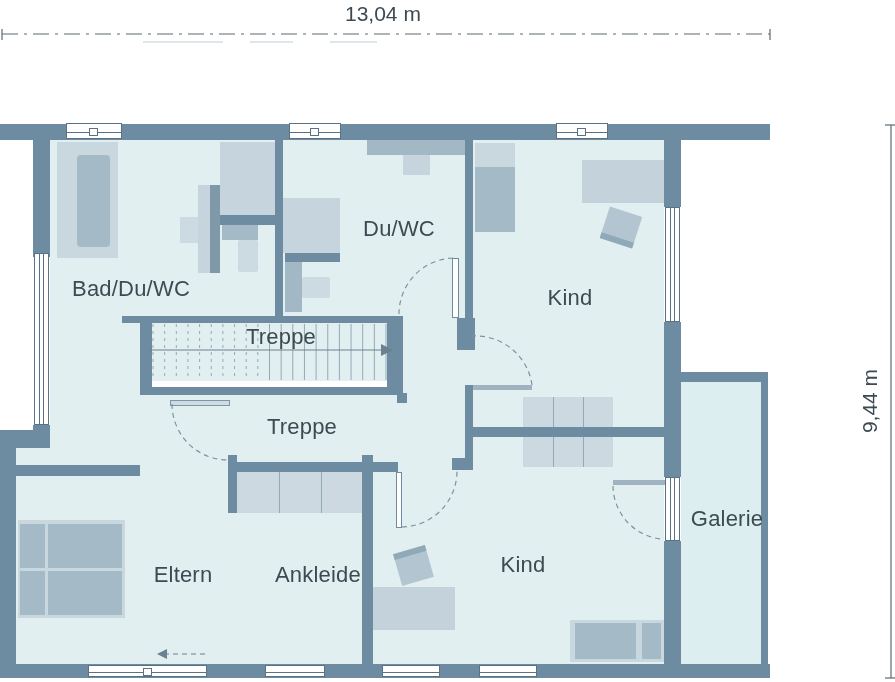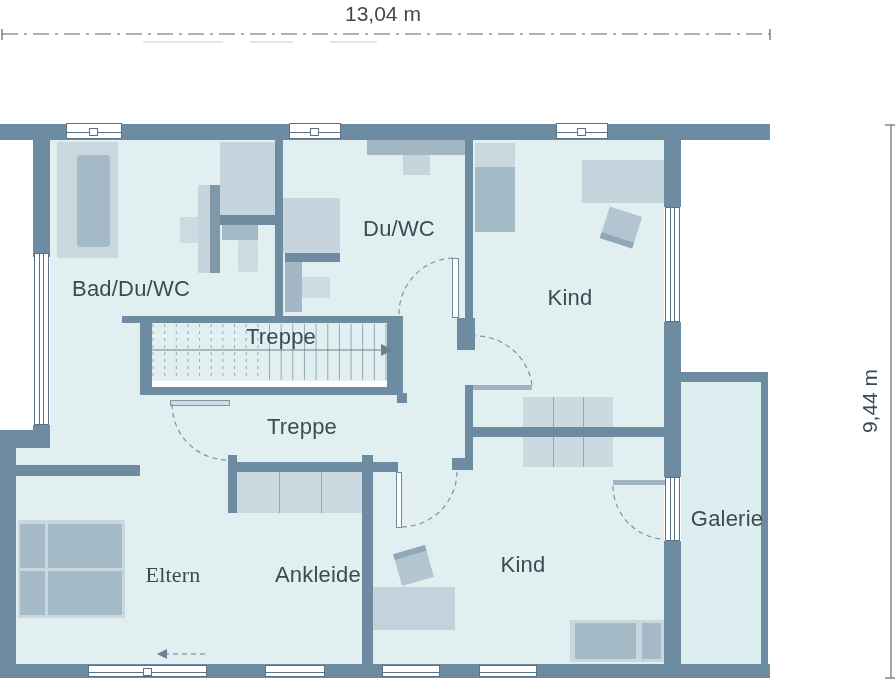--- a/index.html
+++ b/index.html
@@ -216,18 +216,18 @@
   </svg>
 
   <div class="dim-label" style="left:345px;top:2px;width:85px;text-align:left;">13,04 m</div>
   <div class="dim-label" style="left:827px;top:389px;width:85px;text-align:center;transform:rotate(-90deg);">9,44 m</div>
 
   <div class="room-label" style="left:131px;top:289px;">Bad/Du/WC</div>
   <div class="room-label" style="left:399px;top:229px;">Du/WC</div>
   <div class="room-label" style="left:570px;top:298px;">Kind</div>
   <div class="room-label" style="left:281px;top:337px;text-align:right;">Treppe</div>
   <div class="room-label" style="left:302px;top:427px;">Treppe</div>
-  <div class="room-label" style="left:173px;top:575px;font-family:Liberation Serif, serif;">Eltern</div>
+  <div class="room-label" style="left:183px;top:575px;">Eltern</div>
   <div class="room-label" style="left:318px;top:575px;">Ankleide</div>
   <div class="room-label" style="left:523px;top:565px;">Kind</div>
   <div class="room-label" style="left:727px;top:519px;">Galerie</div>
 
 </div>
 
 </body></html>

